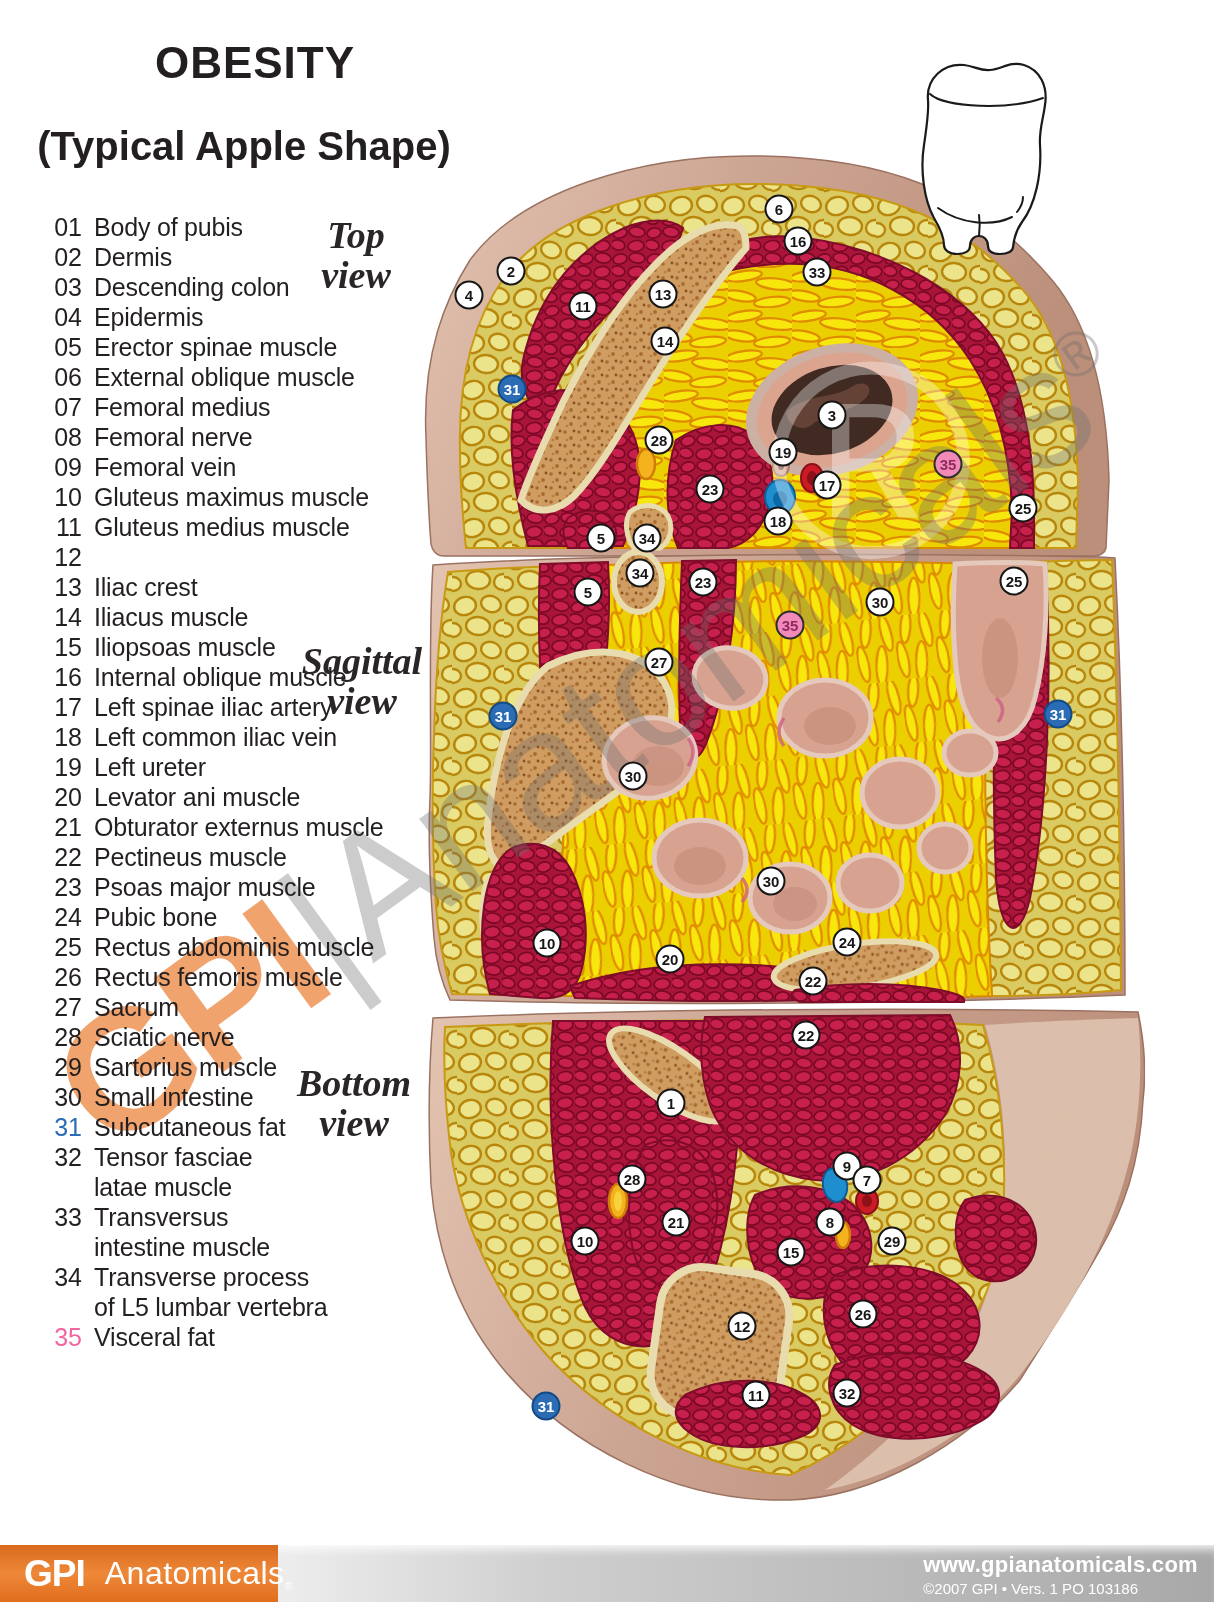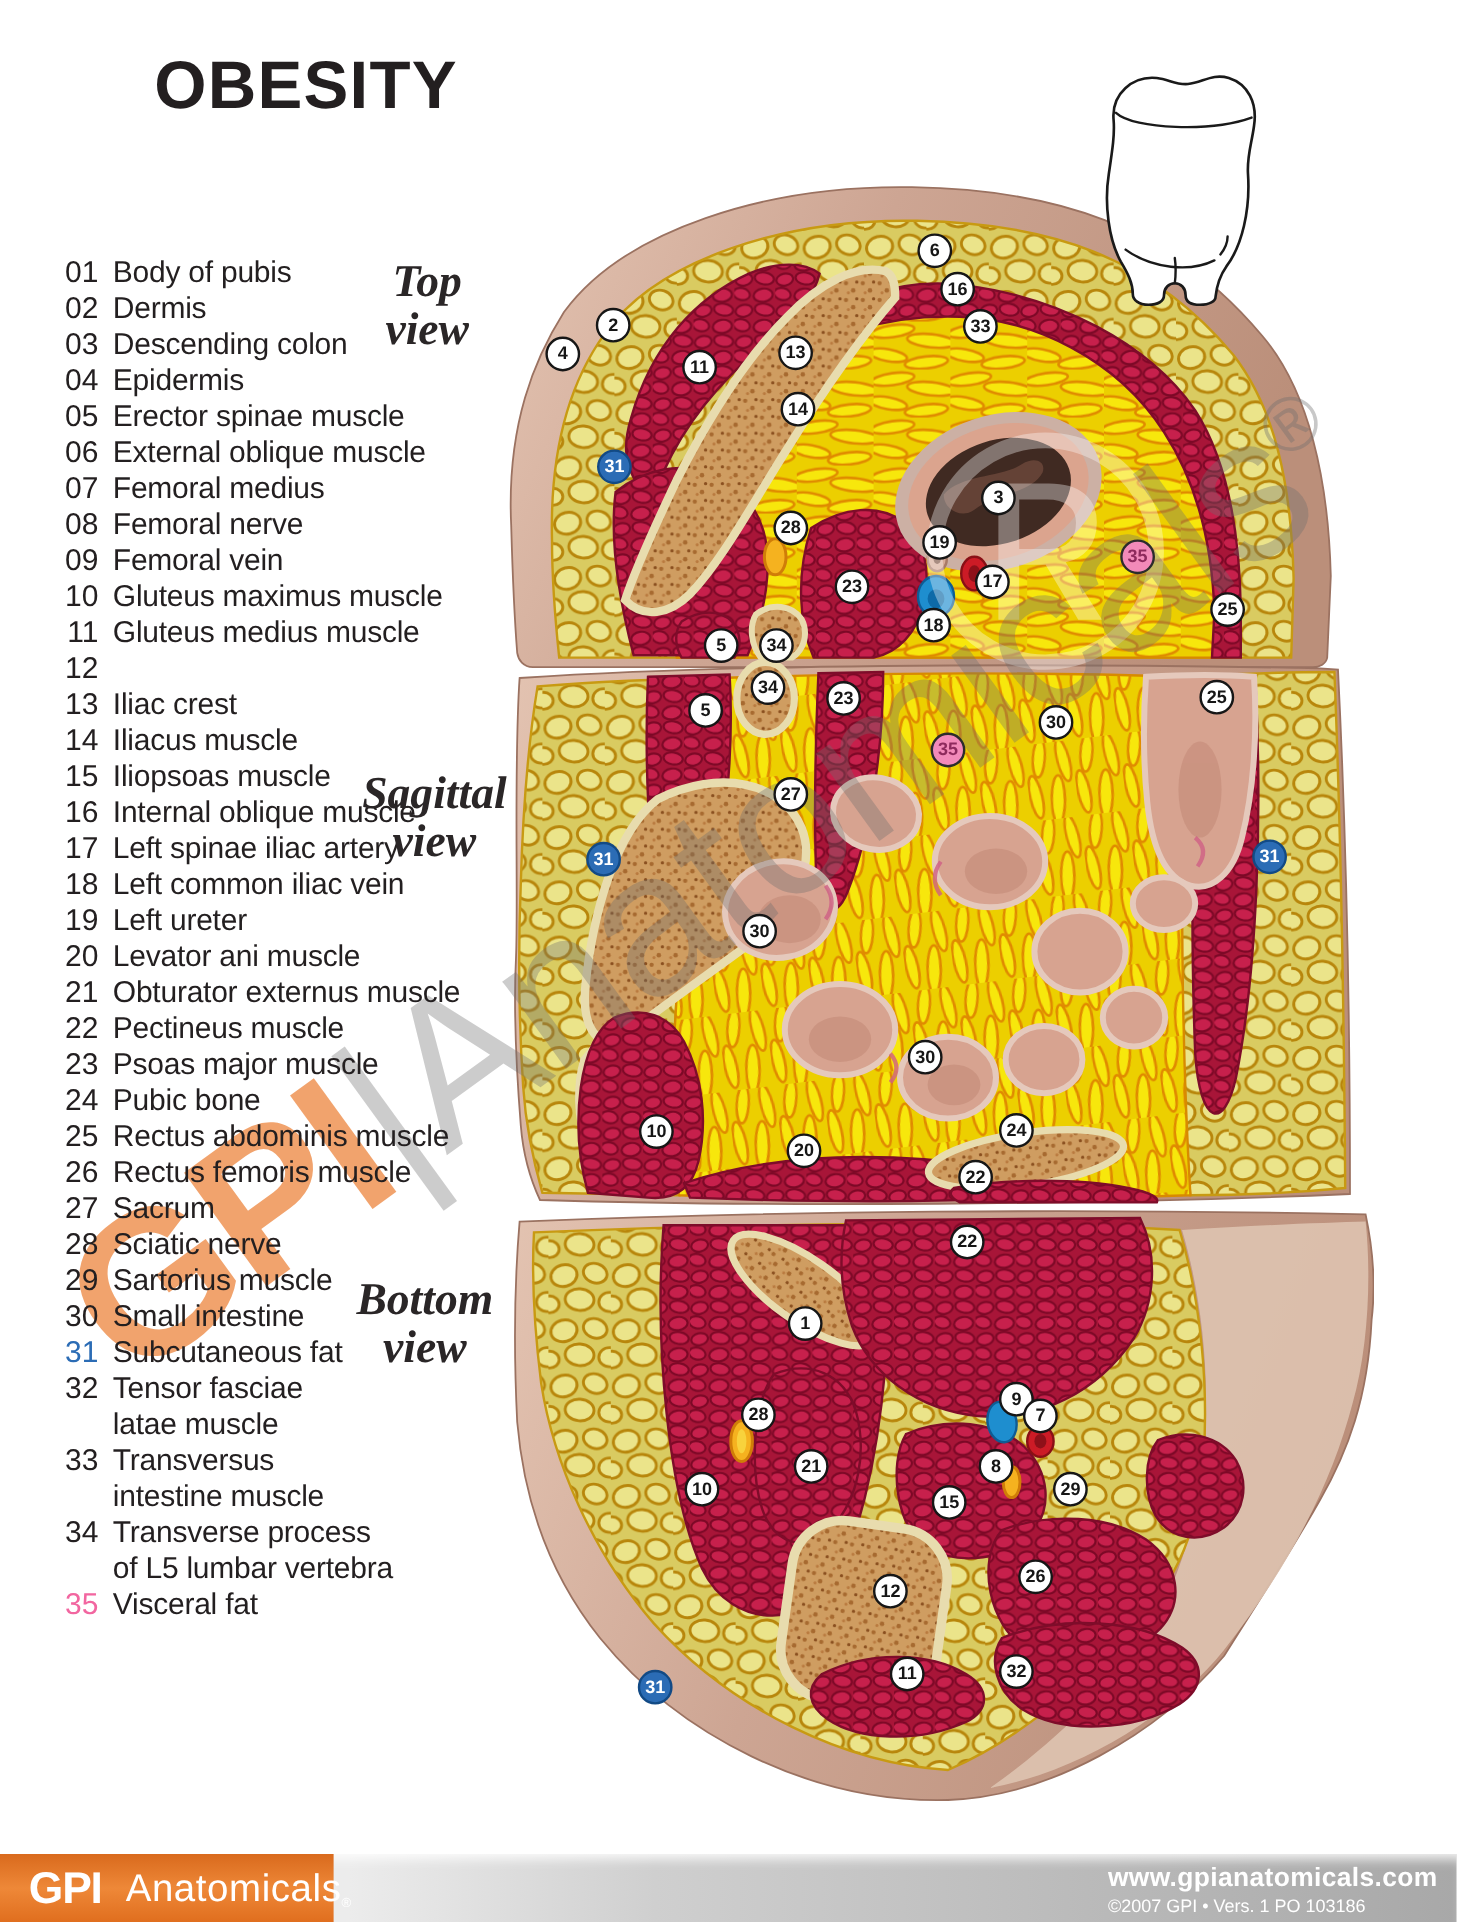--- a/index.html
+++ b/index.html
@@ -1,21 +1,21 @@
 <!DOCTYPE html>
 <html><head>
 <meta charset="utf-8">
 <style>
   html,body{margin:0;padding:0;background:#fff;}
   #poster{position:relative;width:1214px;height:1602px;background:#fff;overflow:hidden;
           font-family:"Liberation Sans",sans-serif;color:#231f20;}
 
   
   .title{position:absolute;left:95px;top:38px;width:320px;text-align:center;
-         font-size:56px;font-weight:bold;letter-spacing:1px;z-index:6;}
+         font-size:44px;font-weight:bold;letter-spacing:1px;z-index:6;}
   .subtitle{position:absolute;left:14px;top:124px;width:460px;text-align:center;
             font-size:40px;font-weight:bold;letter-spacing:0;z-index:6;}
 
   
   .legend{position:absolute;left:44px;top:212px;z-index:6;}
   .leg-row{display:flex;align-items:flex-start;font-size:25px;line-height:30px;}
   .leg-num{width:38px;text-align:right;margin-right:12px;flex:none;}
   .leg-label{white-space:pre-line;letter-spacing:-0.2px;}
 
   
@@ -67,20 +67,21 @@
   .footer-right{position:absolute;right:16px;top:7px;text-align:left;color:#fff;}
   .fr-site{font-size:22px;font-weight:bold;letter-spacing:0.3px;}
   .fr-copy{font-size:15px;margin-top:2px;}
 </style>
 </head>
 <body>
 
 <div id="poster">
 
   <div class="title">OBESITY</div>
+  <div class="subtitle">(Typical Apple Shape)</div>
 
   <div class="legend">
       <div class="leg-row">
         <span class="leg-num">01</span>
         <span class="leg-label">Body of pubis</span>
       </div>
       <div class="leg-row">
         <span class="leg-num">02</span>
         <span class="leg-label">Dermis</span>
       </div>

